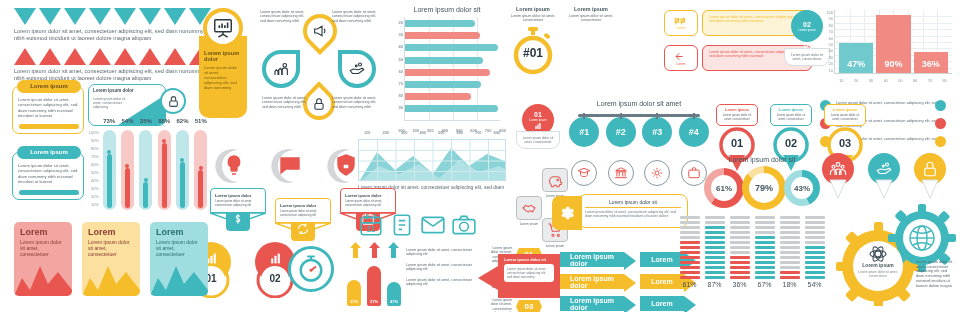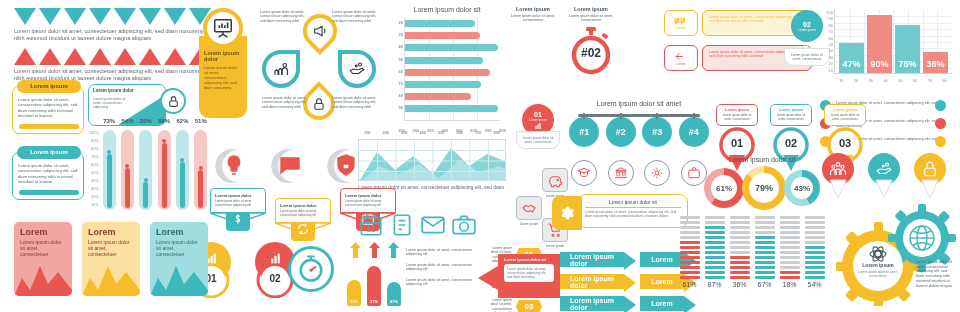--- a/index.html
+++ b/index.html
@@ -213,33 +213,33 @@
         <div class="axis-lbl" style="font-weight:bold;">700</div>
         <div class="axis-lbl" style="font-weight:bold;">800</div>
       </div>
   </div>
 
   <div class="abs" style="left:510px;top:6px;">
     <div id="stopwatches" style="display:flex;gap:12px;">
         <div style="width:46px;text-align:center;">
           <div style="font-size:5.4px;font-weight:bold;color:#44555e;">Lorem ipsum</div>
           <div class="lorem" style="font-size:3.6px;margin:2px 0 4px;">Lorem ipsum dolor sit amet, consectetuer</div>
+          <div style="position:relative;width:46px;height:48px;margin:0 auto;">
+            <svg width="46" height="48" viewBox="0 0 46 48">
+              <rect x="18" y="0" width="10" height="4" rx="1.6" fill="#f5bd29"></rect>
+              <rect x="21" y="3" width="4" height="5" fill="#f5bd29"></rect>
+              <rect x="34" y="7" width="6" height="4" rx="1.6" fill="#f5bd29" transform="rotate(35 37 9)"></rect>
+              <circle cx="23" cy="28" r="17" fill="none" stroke="#f5bd29" stroke-width="4.5"></circle>
+            </svg>
+            <div class="num" style="position:absolute;left:0;top:19px;width:46px;text-align:center;font-size:12px;">#01</div>
+          </div>
         </div>
         <div style="width:46px;text-align:center;">
           <div style="font-size:5.4px;font-weight:bold;color:#44555e;">Lorem ipsum</div>
           <div class="lorem" style="font-size:3.6px;margin:2px 0 4px;">Lorem ipsum dolor sit amet, consectetuer</div>
-          <div style="position:relative;width:46px;height:48px;margin:0 auto;">
-            <svg width="46" height="48" viewBox="0 0 46 48">
-              <rect x="18" y="0" width="10" height="4" rx="1.6" fill="#e8564f"></rect>
-              <rect x="21" y="3" width="4" height="5" fill="#e8564f"></rect>
-              <rect x="34" y="7" width="6" height="4" rx="1.6" fill="#e8564f" transform="rotate(35 37 9)"></rect>
-              <circle cx="23" cy="28" r="17" fill="none" stroke="#e8564f" stroke-width="4.5"></circle>
-            </svg>
-            <div class="num" style="position:absolute;left:0;top:19px;width:46px;text-align:center;font-size:12px;">#02</div>
-          </div>
         </div>
       </div>
   </div>
 
   <div class="abs" style="left:664px;top:10px;width:148px;">
     <div id="callouts">
         <div style="display:flex;align-items:stretch;margin-bottom:9px;height:26px;">
           <div style="width:34px;border:1.3px solid #f5bd29;border-radius:6px;background:#fff;display:flex;flex-direction:column;align-items:center;justify-content:center;">
             <svg width="14" height="10" viewBox="0 0 24 16" fill="none" stroke="#f5bd29" stroke-width="1.8">
               <path d="M3 14c0-5 2-8 6-10M13 14c0-5 2-8 6-10"></path>
@@ -310,23 +310,20 @@
           <div style="position:absolute;top:0;bottom:0;left:73px;width:1px;background:#e8edef;"></div>
           <div style="position:absolute;top:0;bottom:0;left:87.6px;width:1px;background:#e8edef;"></div>
           <div style="position:absolute;top:0;bottom:0;left:102.2px;width:1px;background:#e8edef;"></div>
         </div>
       <div id="columns" style="position:absolute;inset:0;display:flex;align-items:flex-end;gap:3px;padding:0 4px;">
           <div class="colbar" style="position:relative;flex:1;height:30.080000000000002px;background:#6fc9cd;">
             <span>47%</span>
           </div>
           <div class="colbar" style="position:relative;flex:1;height:57.6px;background:#f08a83;">
             <span>90%</span>
-          </div>
-          <div class="colbar" style="position:relative;flex:1;height:48px;background:#6fc9cd;">
-            <span>75%</span>
           </div>
           <div class="colbar" style="position:relative;flex:1;height:21.12px;background:#f08a83;">
             <span>36%</span>
           </div>
         </div>
     </div>
     <div id="col-xlabels" style="position:absolute;left:14px;top:70px;width:118px;display:flex;justify-content:space-around;">
         <div class="axis-lbl">10</div>
         <div class="axis-lbl">20</div>
         <div class="axis-lbl">30</div>

